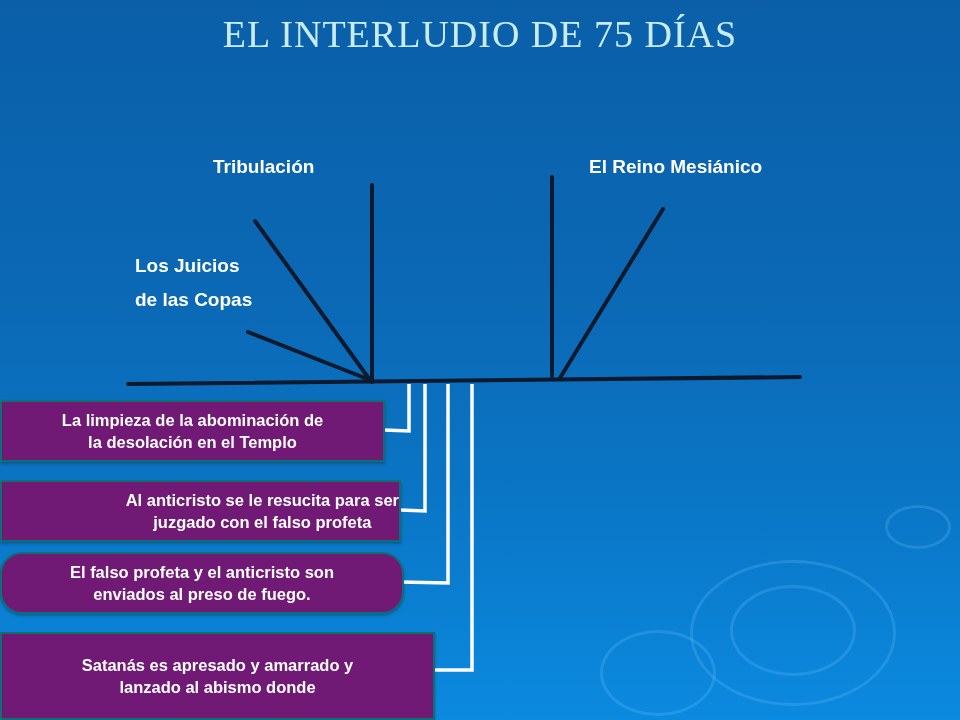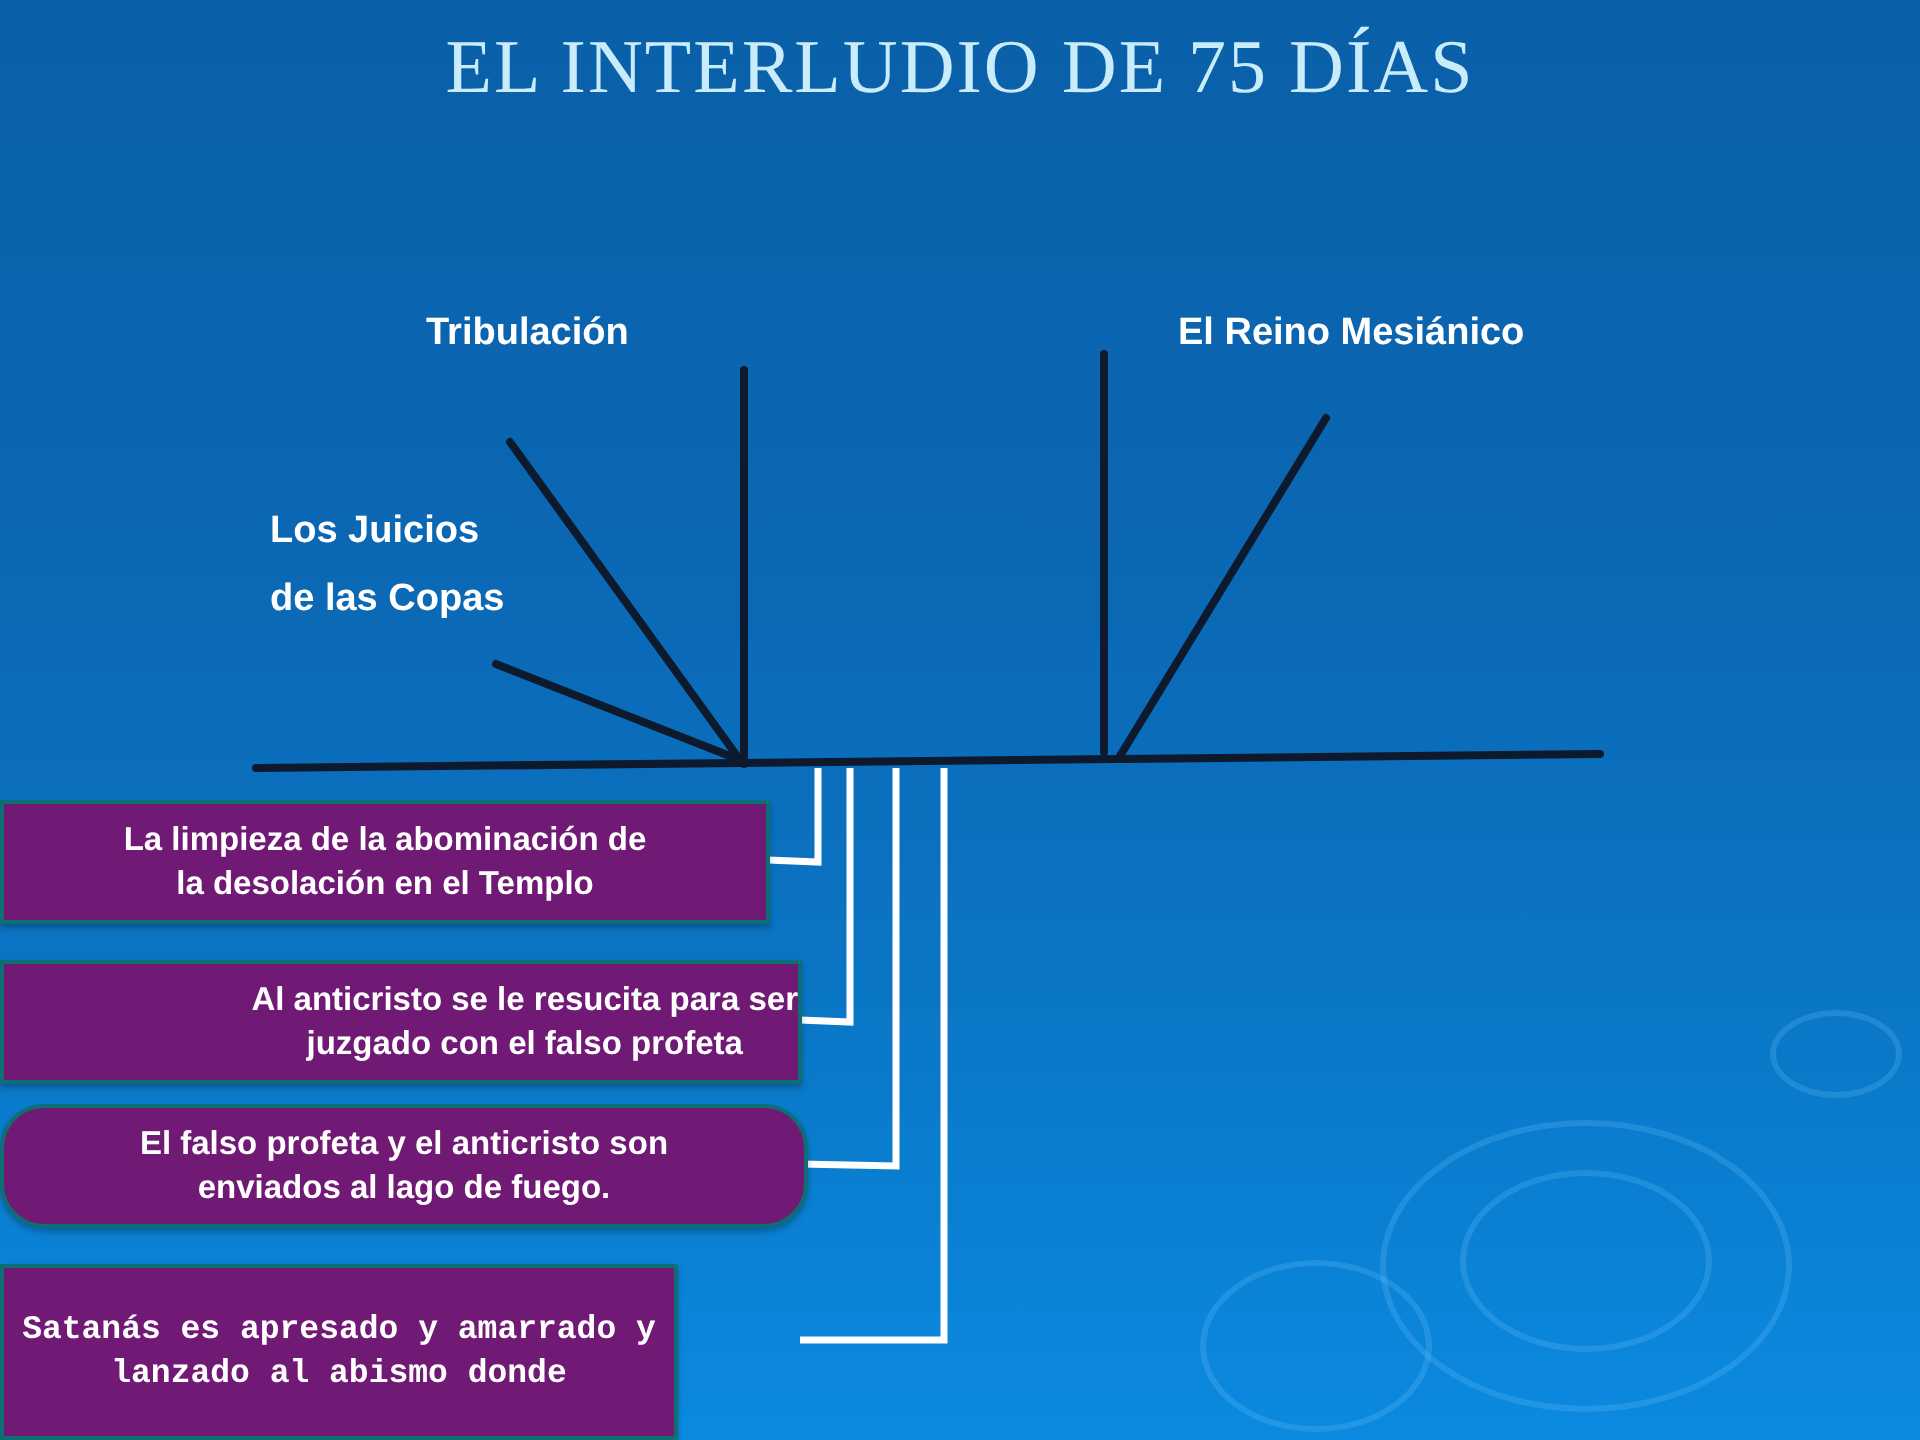--- a/index.html
+++ b/index.html
@@ -68,21 +68,21 @@
 </div>
 <div class="box" style="left:0px;top:480px;width:401px;height:62px;justify-content:flex-end;">
   <div>
     <div>Al anticristo se le resucita para ser</div>
     <div>juzgado con el falso profeta</div>
   </div>
 </div>
 <div class="box" style="left:0px;top:552px;width:404px;height:62px;border-radius:22px;">
   <div>
     <div>El falso profeta y el anticristo son</div>
-    <div>enviados al lago de fuego.</div>
+    <div>enviados al preso de fuego.</div>
   </div>
 </div>
-<div class="box" style="left:0px;top:632px;width:339px;height:88px;font-family:Liberation Mono, monospace;">
+<div class="box" style="left:0px;top:632px;width:435px;height:88px;">
   <div>
     <div>Satanás es apresado y amarrado y</div>
     <div>lanzado al abismo donde</div>
   </div>
 </div>
 
 </body></html>

